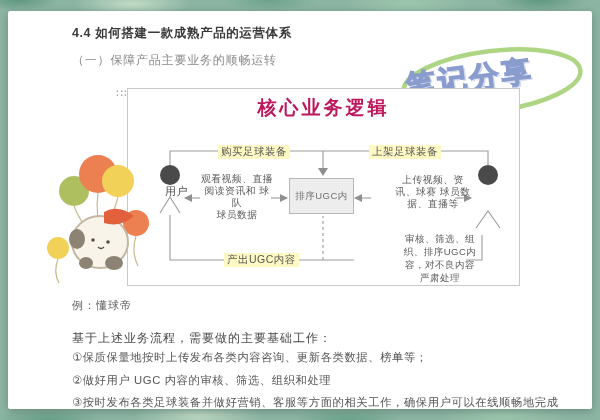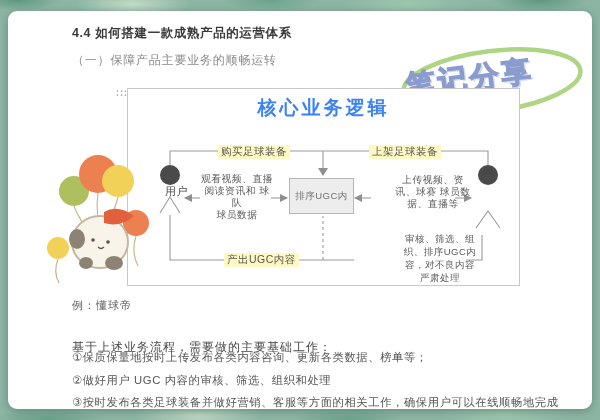--- a/index.html
+++ b/index.html
@@ -19,40 +19,40 @@
     radial-gradient(ellipse 80px 20px at 90% 0%, #5d977f 0%, transparent 60%),
     radial-gradient(ellipse 90px 22px at 8% 100%, #68a089 0%, transparent 60%),
     radial-gradient(ellipse 100px 24px at 33% 99%, #bdd8c2 0%, transparent 65%),
     radial-gradient(ellipse 90px 22px at 58% 100%, #6ba38c 0%, transparent 60%),
     radial-gradient(ellipse 100px 26px at 84% 99%, #9ec7ae 0%, transparent 65%),
     var(--background-teal);
   position:relative;
 }
 .card{
   position:absolute;left:8px;top:11px;width:584px;height:398px;
-  background:#fff;border-radius:9px;box-shadow:0 2px 8px rgba(30,60,50,.35);
+  background:#fff;border-radius:2px;box-shadow:0 2px 8px rgba(30,60,50,.35);
 }
 .abs{position:absolute}
 
 .h-title{left:64px;top:14px;font-size:12.5px;font-weight:bold;color:#3a3a3a;letter-spacing:.6px}
 .h-sub{left:64px;top:41px;font-size:12px;color:#8a8a8a;letter-spacing:.8px}
 
 .badge{left:388px;top:24px;width:196px;height:108px}
 .badge svg.ring{position:absolute;left:0;top:0}
 .badge-text{
   position:absolute;left:10px;top:24px;font-size:29px;font-weight:800;letter-spacing:3px;
   color:var(--badge-text);-webkit-text-stroke:1.4px var(--badge-outline);
   text-shadow:2px 2px 0 rgba(138,156,206,.35);transform:rotate(-7deg);white-space:nowrap;
 }
 .badge-arrow{position:absolute;left:82px;top:68px}
 
 .dots{left:108px;top:76px;font-size:11px;color:#9a9a9a;letter-spacing:1px}
 
 .diagram{left:119px;top:77px;width:393px;height:198px;border:1px solid #c9c9c9;background:#fff}
-.d-title{position:absolute;left:0;right:0;top:6px;text-align:center;font-size:19px;font-weight:bold;color:#3b82f6;letter-spacing:3px}
+.d-title{position:absolute;left:0;right:0;top:6px;text-align:center;font-size:19px;font-weight:bold;color:#be185d;letter-spacing:3px}
 .diagram svg.conn{position:absolute;left:0;top:0}
 .dline{stroke:var(--diagram-line);stroke-width:1.1;fill:none}
 .ddash{stroke:var(--diagram-line);stroke-width:1.1;fill:none;stroke-dasharray:3 3}
 .dhead{fill:#4a4a4a}
 .darr{fill:#8f8f8f}
 .d-label{position:absolute;color:#555;font-size:10.5px;letter-spacing:.5px}
 .on-line{background:#fef9c3;padding:0 3px}
 .pre{white-space:pre-line;text-align:center;line-height:12px;font-size:9.8px;color:#5a5a5a}
 .app-box{
   position:absolute;left:161px;top:89px;width:65px;height:36px;background:#ededed;
@@ -67,21 +67,21 @@
 .moderate{left:268px;top:143px;width:88px;line-height:13px;font-size:9.5px}
 
 .sticker{left:12px;top:135px}
 .b-orange{fill:var(--balloon-orange)}
 .b-yellow{fill:var(--balloon-yellow)}
 .b-green{fill:var(--balloon-green)}
 .hat{fill:var(--hat-red)}
 .string{stroke:#c9b98a;stroke-width:1.2;fill:none}
 
 .example{left:64px;top:287px;font-size:11px;color:#5c5c5c;letter-spacing:1px}
-.intro{left:64px;top:328px;font-size:12px;color:#474747;letter-spacing:1px}
+.intro{left:64px;top:319px;font-size:12px;color:#474747;letter-spacing:1px}
 .item{left:64px;font-size:11.3px;color:#555;letter-spacing:.6px;white-space:nowrap}
 .item1{top:339px}.item2{top:362px}.item3{top:384px}
 </style>
 </head>
 <body>
 
 <div class="card">
 
   <div class="abs h-title">4.4 如何搭建一款成熟产品的运营体系</div>
   <div class="abs h-sub">（一）保障产品主要业务的顺畅运转</div>

